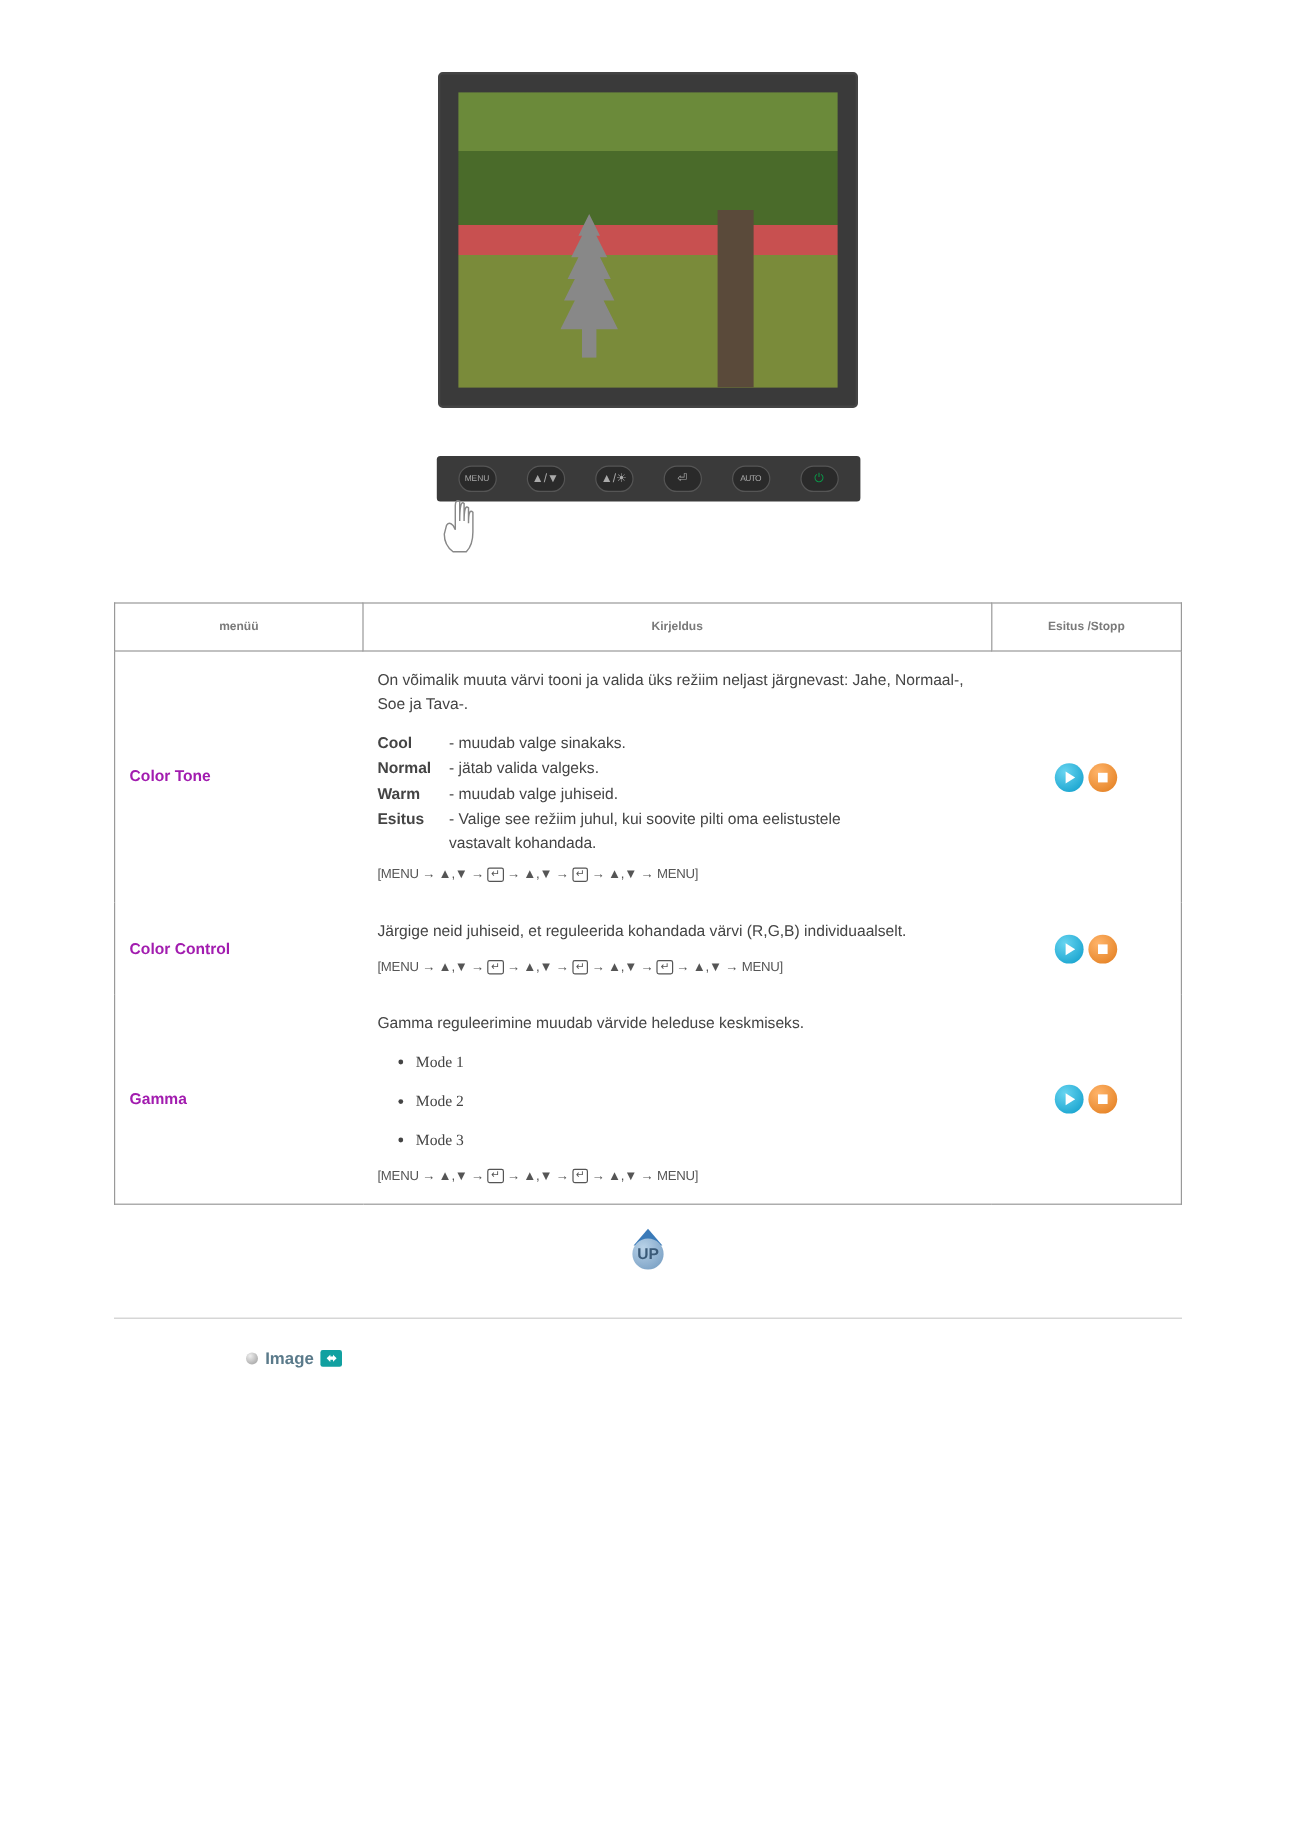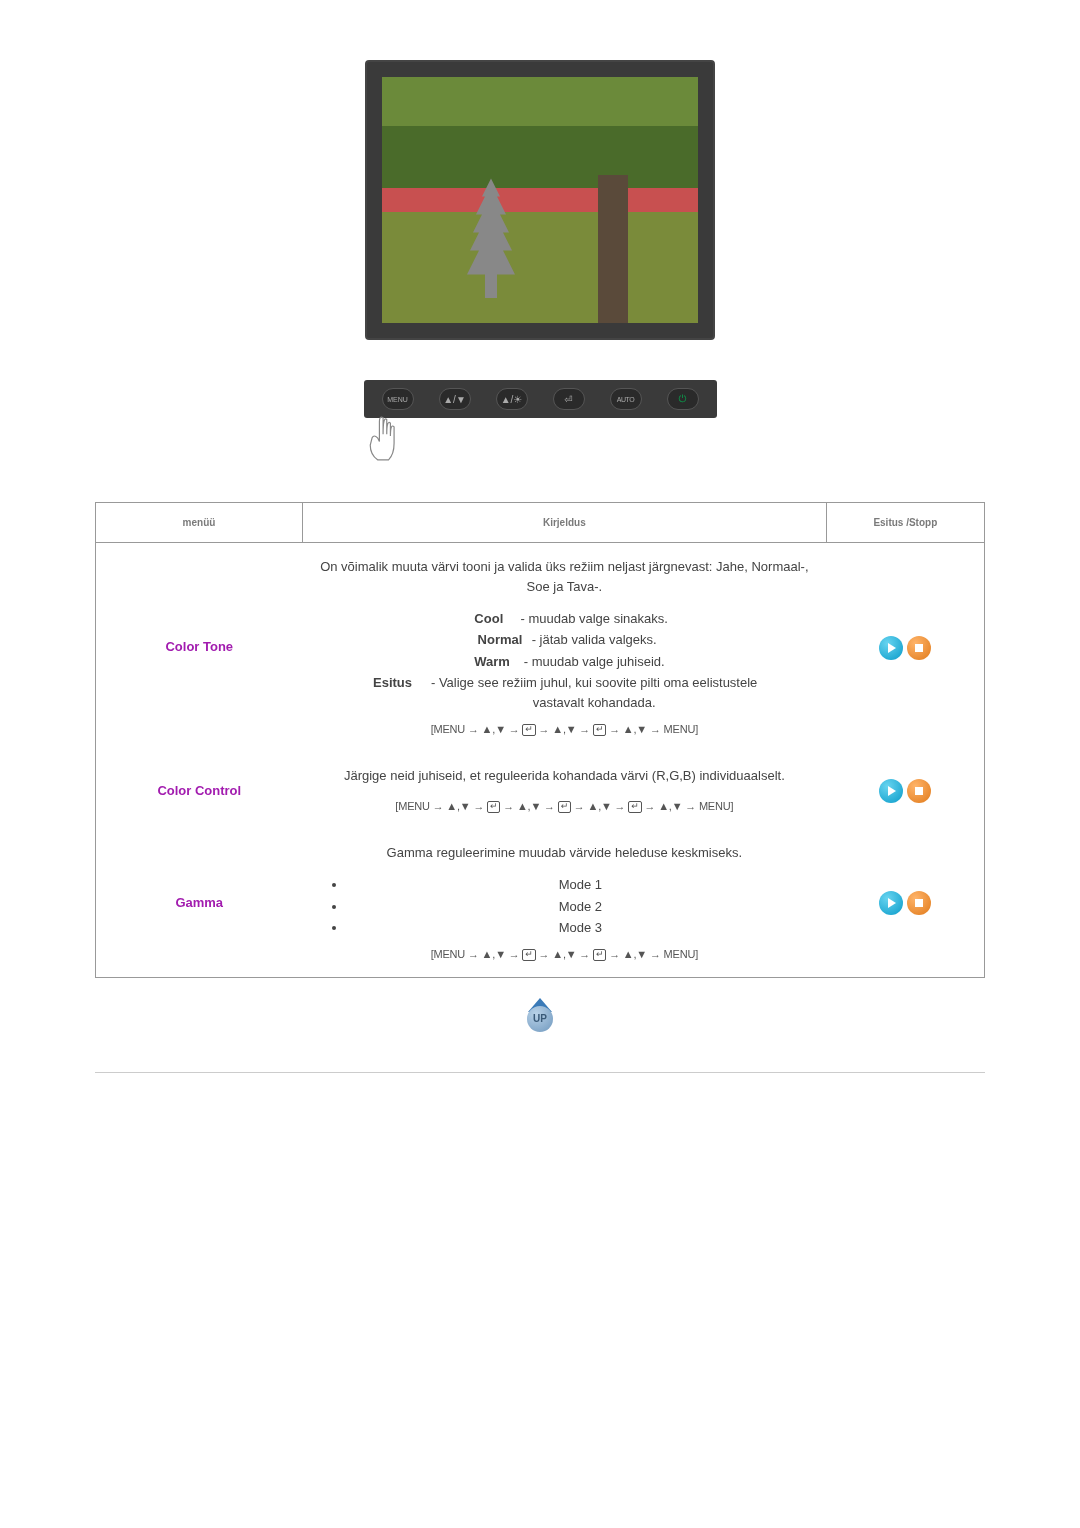--- a/index.html
+++ b/index.html
@@ -103,42 +103,41 @@
       padding: 14px 10px;
       border: 1px solid #999;
       text-align: center;
       font-size: 10px;
     }
     .menu-table td {
       padding: 14px 12px;
       vertical-align: middle;
       font-size: 13px;
       line-height: 1.55;
-      text-align: center;
     }
     .menu-table td.row-label {
       font-weight: bold;
       width: 170px;
       color: #a21caf;
     }
     .menu-table td.desc {
       width: 430px;
       color: #444;
     }
     .menu-table td.play {
       text-align: center;
       width: 130px;
     }
     .desc .intro { margin-bottom: 12px; }
     .desc .opt-row { margin: 1px 0; }
     .desc .opt-name { font-weight: bold; display: inline-block; min-width: 56px; vertical-align: top; }
     .desc .opt-text { display: inline-block; max-width: 340px; vertical-align: top; }
     .desc .nav { font-size: 11px; color: #555; margin-top: 8px; letter-spacing: -0.2px; }
     .desc ul { margin: 8px 0 8px 32px; }
-    .desc ul li { margin: 1px 0; }
+    .desc ul li { margin: 12px 0; font-family: Liberation Serif, serif; }
 
     .play-icons {
       display: inline-flex;
       gap: 4px;
       align-items: center;
     }
     .circ-btn {
       width: 24px;
       height: 24px;
       border-radius: 50%;
@@ -173,21 +172,21 @@
       margin: 0 auto;
     }
     .up-circle {
       width: 26px; height: 26px;
       border-radius: 50%;
       background: radial-gradient(circle at 35% 30%, #b9d2e8, #6f98be);
       display: flex;
       align-items: center;
       justify-content: center;
       margin: -6px auto 0 auto;
-      font-size: 10px;
+      font-size: 13px;
       font-weight: bold;
       color: #3a5a78;
     }
     hr.sep {
       border: none;
       border-top: 1px solid #ccc;
       margin: 0 0 25px 0;
     }
     .section-head {
       margin-left: 110px;
@@ -332,14 +331,19 @@
 
   <div class="up-badge">
     <div class="up-badge-inner">
       <div class="up-arrow"></div>
       <div class="up-circle">UP</div>
     </div>
   </div>
 
   <hr class="sep">
 
+  <div class="section-head">
+    <span class="bullet-dot"></span>
+    <span>Image</span>
+    <span class="sec-icon">⬌</span>
+  </div>
 
 </div>
 
 </body></html>

